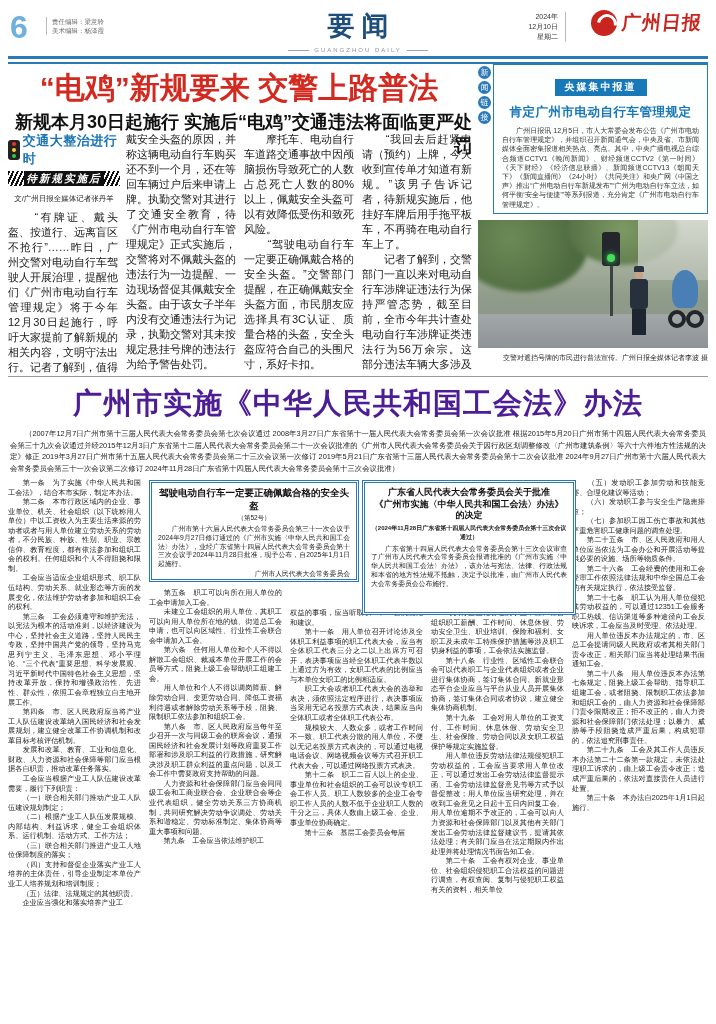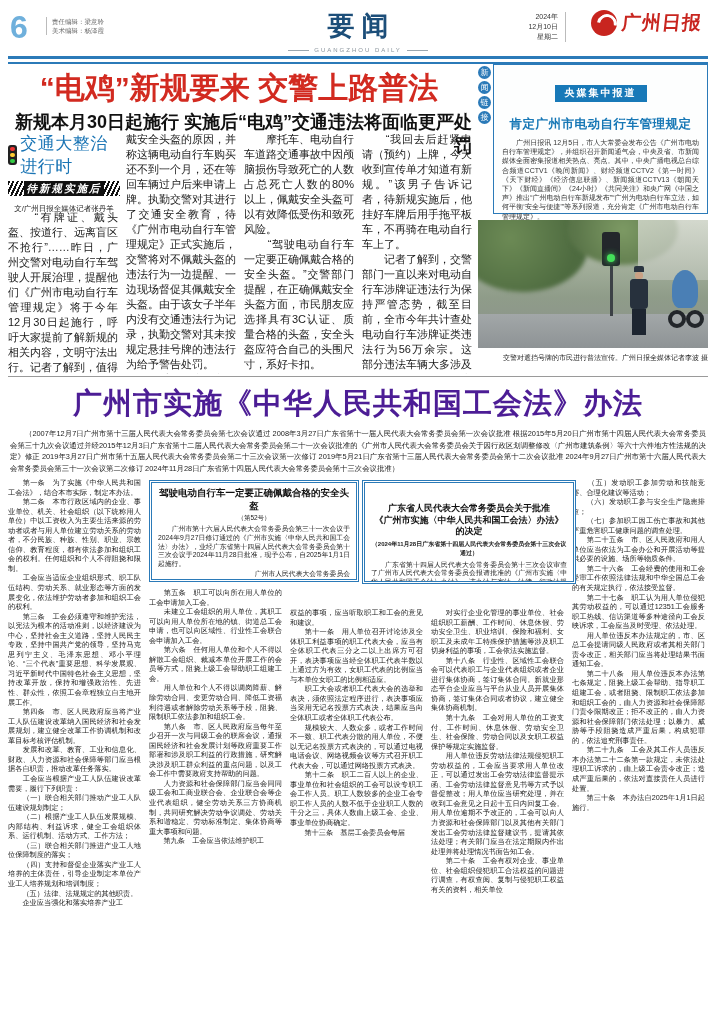--- a/index.html
+++ b/index.html
@@ -31,31 +31,31 @@
   .s1-col.c1 { left:0; top:78px; height:164px; }
   .s1-col.c2 { left:118px; }
   .s1-col.c3 { left:236px; }
   .s1-col.c4 { left:354px; }
 
   .promo { position:absolute; left:0; top:0; width:112px; }
   .promo-row { display:flex; align-items:center; gap:3px; }
   .tlight { width:13px; height:20px; background:#222; border-radius:3px; display:flex; flex-direction:column; align-items:center; justify-content:space-evenly; }
   .tlight i { width:4.5px; height:4.5px; border-radius:50%; display:block; }
   .tl-r { background:#e33; } .tl-y { background:#fc3; } .tl-g { background:#3c4; }
-  .promo-title { font-size:17px; font-weight:400; color:#1b75b5; letter-spacing:0.5px; }
+  .promo-title { font-size:13px; font-weight:700; color:#1b75b5; letter-spacing:0.5px; }
   .promo-banner { margin-top:3px; height:15px; background:#111; color:#fff; font-size:10.5px; font-weight:bold; font-style:italic; display:flex; align-items:center; justify-content:center; letter-spacing:2px; position:relative; }
   .promo-banner::before,.promo-banner::after { content:""; position:absolute; top:0; bottom:0; width:16px; background:repeating-linear-gradient(115deg,#111 0 2px,#fff 2px 4px); }
   .promo-banner::before { left:0; } .promo-banner::after { right:0; }
   .byline { margin-top:8px; text-align:center; font-size:7.5px; color:#222; }
 
   
   .newslink-tab { position:absolute; left:478px; top:66px; display:flex; flex-direction:column; gap:2px; }
   .newslink-tab b { width:13px; height:13px; border-radius:50%; background:#2b7ab8; color:#fff; font-size:8px; font-weight:normal; display:flex; align-items:center; justify-content:center; }
   .linkbox { position:absolute; left:493px; top:64px; width:215px; height:150px; border:1.5px solid #2b7ab8; background:#fdfefe; padding:6px 8px 4px; }
-  .linkbox-badge { display:block; margin:14px auto; width:92px; text-align:center; background:#1879b8; color:#fff; font-size:10px; font-weight:bold; padding:1px 0 2px; letter-spacing:2px; }
+  .linkbox-badge { display:block; margin:8px auto; width:92px; text-align:center; background:#1879b8; color:#fff; font-size:10px; font-weight:bold; padding:1px 0 2px; letter-spacing:2px; }
   .linkbox-title { margin-top:3px; text-align:center; font-size:12.5px; font-weight:900; color:#1878b6; letter-spacing:0.5px; }
   .linkbox-body { margin-top:5px; font-size:7px; line-height:9.2px; text-align:justify; color:#333; white-space:pre-line; overflow:hidden; height:95px; }
 
   
   .photo { position:absolute; left:478px; top:220px; width:230px; height:128px; overflow:hidden; background:linear-gradient(180deg,#c2cabb 0%,#a3af9b 35%,#8f9c89 60%,#8b918d 100%); }
   .ph-foliage1 { position:absolute; left:-20px; top:-18px; width:130px; height:90px; border-radius:50%; background:radial-gradient(circle at 40% 40%,#6c8a55,#4e6b40 70%); filter:blur(2px); }
   .ph-foliage2 { position:absolute; left:90px; top:-25px; width:110px; height:70px; border-radius:50%; background:radial-gradient(circle at 50% 50%,#7d9a64,#5a7549 75%); filter:blur(2px); }
   .ph-building { position:absolute; right:0; top:0; width:70px; height:60px; background:linear-gradient(180deg,#d8dcd2,#b9c0b4); opacity:.8; }
   .ph-road { position:absolute; left:0; bottom:0; width:100%; height:34px; background:linear-gradient(180deg,#a2a7a8,#8e9395); }
   .ph-pole { position:absolute; left:132px; top:18px; width:3px; height:78px; background:#3c4146; }
@@ -86,21 +86,21 @@
   .law-col.c3 { left:290px; padding-top:130px; }
   .law-col.c4 { left:431px; padding-top:130px; }
   .law-col.c5 { left:572px; }
 
   .noticeA { position:absolute; left:149px; top:2px; width:210px; height:102px; border:3px double #2b7ab8; background:#fff; padding:4px 6px; overflow:hidden; }
   .noticeA-title { text-align:center; font-size:9.5px; font-weight:bold; color:#111; }
   .noticeA-num { text-align:center; font-size:6.5px; margin-top:1px; }
   .noticeA-body { margin-top:2px; font-size:6.8px; line-height:8.8px; text-align:justify; white-space:pre-line; }
   .noticeA-sign { text-align:right; font-size:6.8px; line-height:8.8px; margin-top:1px; }
 
-  .noticeB { position:absolute; left:362px; top:2px; width:214px; height:104px; border:3px double #2b7ab8; background:#fff; padding:20px 6px; overflow:hidden; }
+  .noticeB { position:absolute; left:362px; top:2px; width:214px; height:135px; border:3px double #2b7ab8; background:#fff; padding:4px 6px; overflow:hidden; }
   .noticeB-title { text-align:center; font-size:9px; font-weight:bold; color:#111; line-height:11.5px; }
   .noticeB-note { text-align:center; font-size:6px; font-weight:bold; margin-top:2px; color:#222; }
   .noticeB-body { margin-top:3px; font-size:6.8px; line-height:8.8px; text-align:justify; white-space:pre-line; }
 </style>
 </head>
 <body>
 
 <div id="page">
 
   <div class="hdr-pagenum">6</div>

